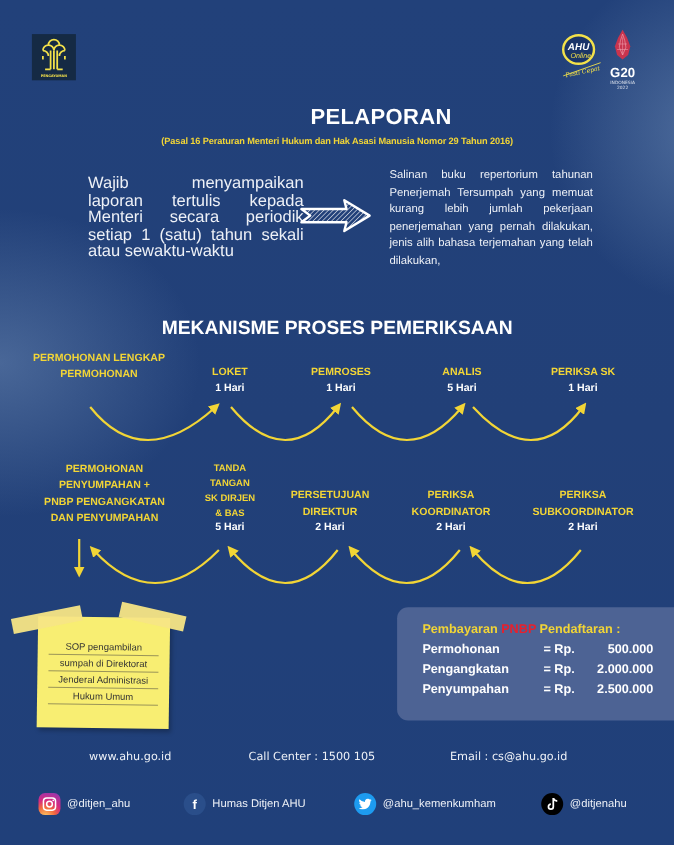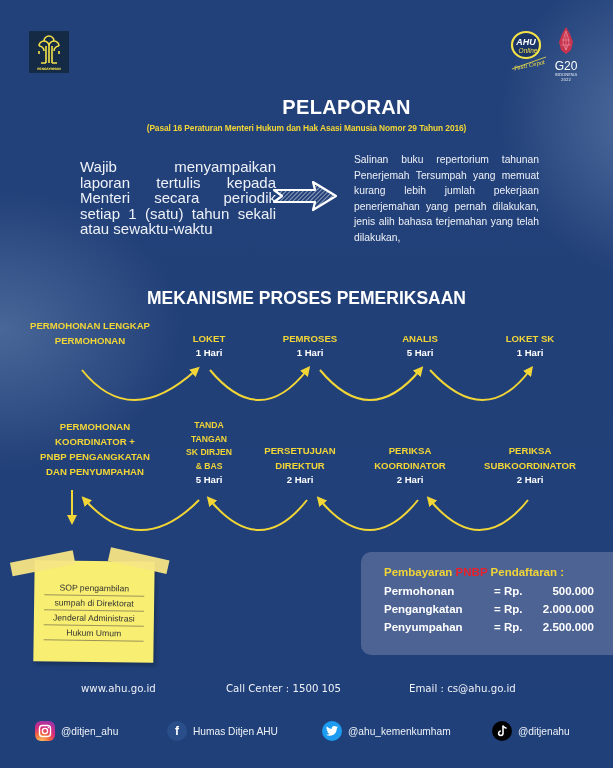--- a/index.html
+++ b/index.html
@@ -26,21 +26,21 @@
   }
   .logo-left svg { display: block; }
   .logo-left .cap {
     position: absolute; bottom: 2px; left: 0; right: 0;
     text-align: center; font-size: 3px; color: #f3e14a; font-weight: bold;
   }
 
   
   .ahu-logo { left: 508px; top: 29px; width: 42px; height: 52px; }
   .g20-logo { left: 551px; top: 26px; width: 30px; height: 60px; }
-  .g20-text { font-size: 12px; font-weight: normal; color: #fff; text-align:center; line-height: 12px; font-family: "Liberation Sans", sans-serif; }
+  .g20-text { font-size: 12px; font-weight: bold; color: #fff; text-align:center; line-height: 12px; font-family: "Liberation Sans", sans-serif; }
   .g20-sub { font-size: 4px; color: #dfe4ee; text-align:center; line-height: 5px; }
 
   .title {
     left: 0; width: 613px; top: 96px; text-align: center;
     font-family: "Liberation Sans", sans-serif; font-weight: bold;
     font-size: 20px; color: #ffffff; letter-spacing: 0.3px; margin-left: 40px;
   }
   .subtitle {
     left: 0; width: 613px; top: 123px; text-align: center;
     font-family: "Liberation Sans", sans-serif; font-weight: bold;
@@ -191,27 +191,27 @@
 </div>
 <div class="abs step" style="left:270px; top:331px; width:80px;">
   <div class="lbl">PEMROSES</div>
   <div class="days">1 Hari</div>
 </div>
 <div class="abs step" style="left:385px; top:331px; width:70px;">
   <div class="lbl">ANALIS</div>
   <div class="days">5 Hari</div>
 </div>
 <div class="abs step" style="left:490px; top:331px; width:80px;">
-  <div class="lbl">LOKET SK</div>
+  <div class="lbl">PERIKSA SK</div>
   <div class="days">1 Hari</div>
 </div>
 
 <div class="abs step" style="left:20px; top:419px; width:150px;">
   <div class="lbl">PERMOHONAN</div>
-  <div class="lbl">KOORDINATOR +</div>
+  <div class="lbl">PENYUMPAHAN +</div>
   <div class="lbl">PNBP PENGANGKATAN</div>
   <div class="lbl">DAN PENYUMPAHAN</div>
 </div>
 <div class="abs step" style="left:178px; top:419px; width:62px;">
   <div class="lbl" style="font-size:8.6px; line-height:13.5px;">TANDA</div>
   <div class="lbl" style="font-size:8.6px; line-height:13.5px;">TANGAN</div>
   <div class="lbl" style="font-size:8.6px; line-height:13.5px;">SK DIRJEN</div>
   <div class="lbl" style="font-size:8.6px; line-height:13.5px;">&amp; BAS</div>
   <div class="days">5 Hari</div>
 </div>

